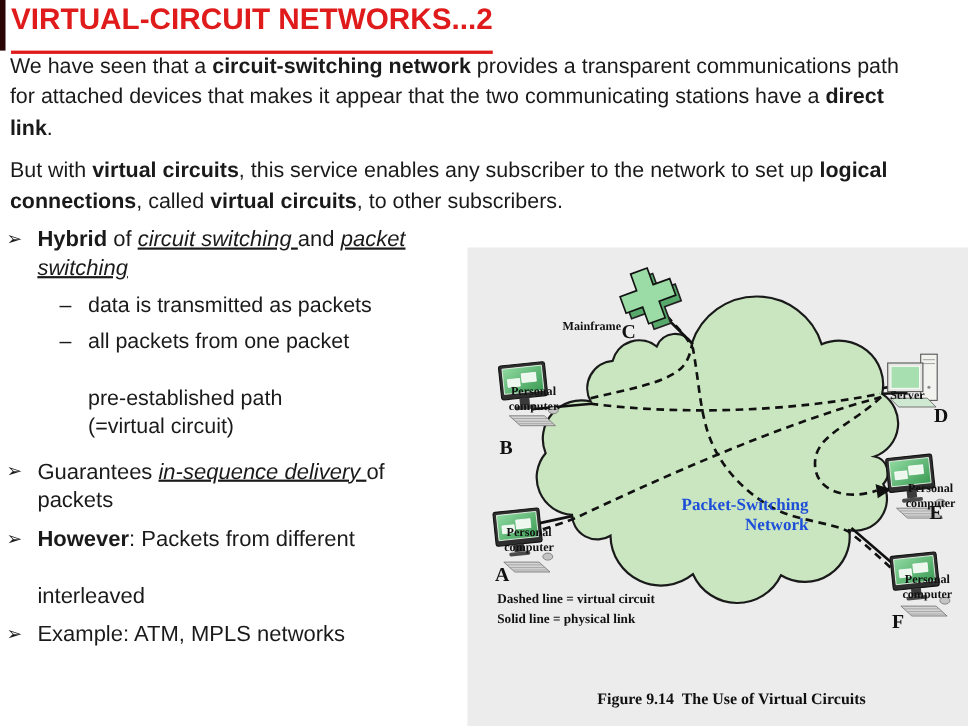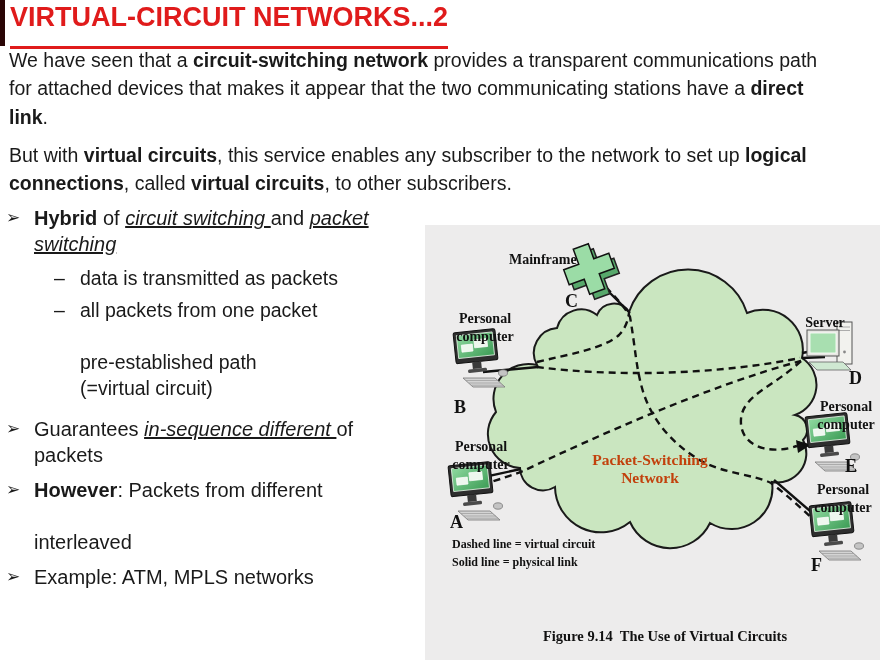--- a/index.html
+++ b/index.html
@@ -21,26 +21,26 @@
   .bullet{display:flex;margin-bottom:9px;font-size:20px;line-height:1.3;}
   .bullet .marker{width:28px;flex:0 0 28px;font-size:17px;padding-top:2px;}
   .bullet .btext{flex:1;}
   .sub{display:flex;margin-left:48px;margin-bottom:6px;font-size:19.5px;line-height:1.33;}
   .sub .marker{width:26px;flex:0 0 26px;}
   .sub .btext{flex:1;}
   
   .diagram{position:absolute;left:425px;top:225px;width:455px;height:435px;background:#edecec;}
   .diagram svg{position:absolute;left:0;top:0;}
   .dlabel{position:absolute;font-family:"Liberation Serif",serif;font-weight:bold;color:#111;
-          font-size:14px;line-height:1.25;text-align:center;}
+          font-size:11px;line-height:1.25;text-align:center;margin-top:40px;}
   .nodeletter{position:absolute;font-family:"Liberation Serif",serif;font-weight:bold;
               font-size:18px;color:#111;}
-  .cloud-title{position:absolute;left:140px;top:226px;width:170px;text-align:center;
+  .cloud-title{position:absolute;left:140px;top:226px;width:170px;text-align:right;
                font-family:"Liberation Serif",serif;font-weight:bold;font-size:15.5px;
-               line-height:1.18;color:#c2410c;}
+               line-height:1.18;color:#1d4ed8;}
   .legend{position:absolute;left:27px;top:310px;font-family:"Liberation Serif",serif;
           font-weight:bold;font-size:12px;line-height:1.5;text-align:left;color:#111;}
   .caption{position:absolute;left:0;top:403px;width:480px;text-align:center;
            font-family:"Liberation Serif",serif;font-weight:bold;font-size:14.5px;color:#111;}
 </style>
 </head>
 <body>
 
 <div class="title-accent"></div>
 <h1 class="page-title"><span>VIRTUAL-CIRCUIT NETWORKS...2</span></h1>
@@ -61,21 +61,21 @@
     <span class="btext">data is transmitted as packets</span>
   </div>
 
   <div class="sub">
     <span class="marker">–</span>
     <span class="btext"><span>all packets from one packet</span><br><br><span>pre-established path</span><br><span>(=virtual circuit)</span></span>
   </div>
 
   <div class="bullet" style="margin-top:14px;">
     <span class="marker">➢</span>
-    <span class="btext"><span>Guarantees </span><span class="iu">in-sequence different </span><span>of</span><br><span>packets</span></span>
+    <span class="btext"><span>Guarantees </span><span class="iu">in-sequence delivery </span><span>of</span><br><span>packets</span></span>
   </div>
 
   <div class="bullet" style="margin-top:6px;">
     <span class="marker">➢</span>
     <span class="btext"><span class="b">However</span><span>: Packets from different</span><br><br><span>interleaved</span></span>
   </div>
 
   <div class="bullet" style="margin-top:6px;">
     <span class="marker">➢</span>
     <span class="btext">Example: ATM, MPLS networks</span>

